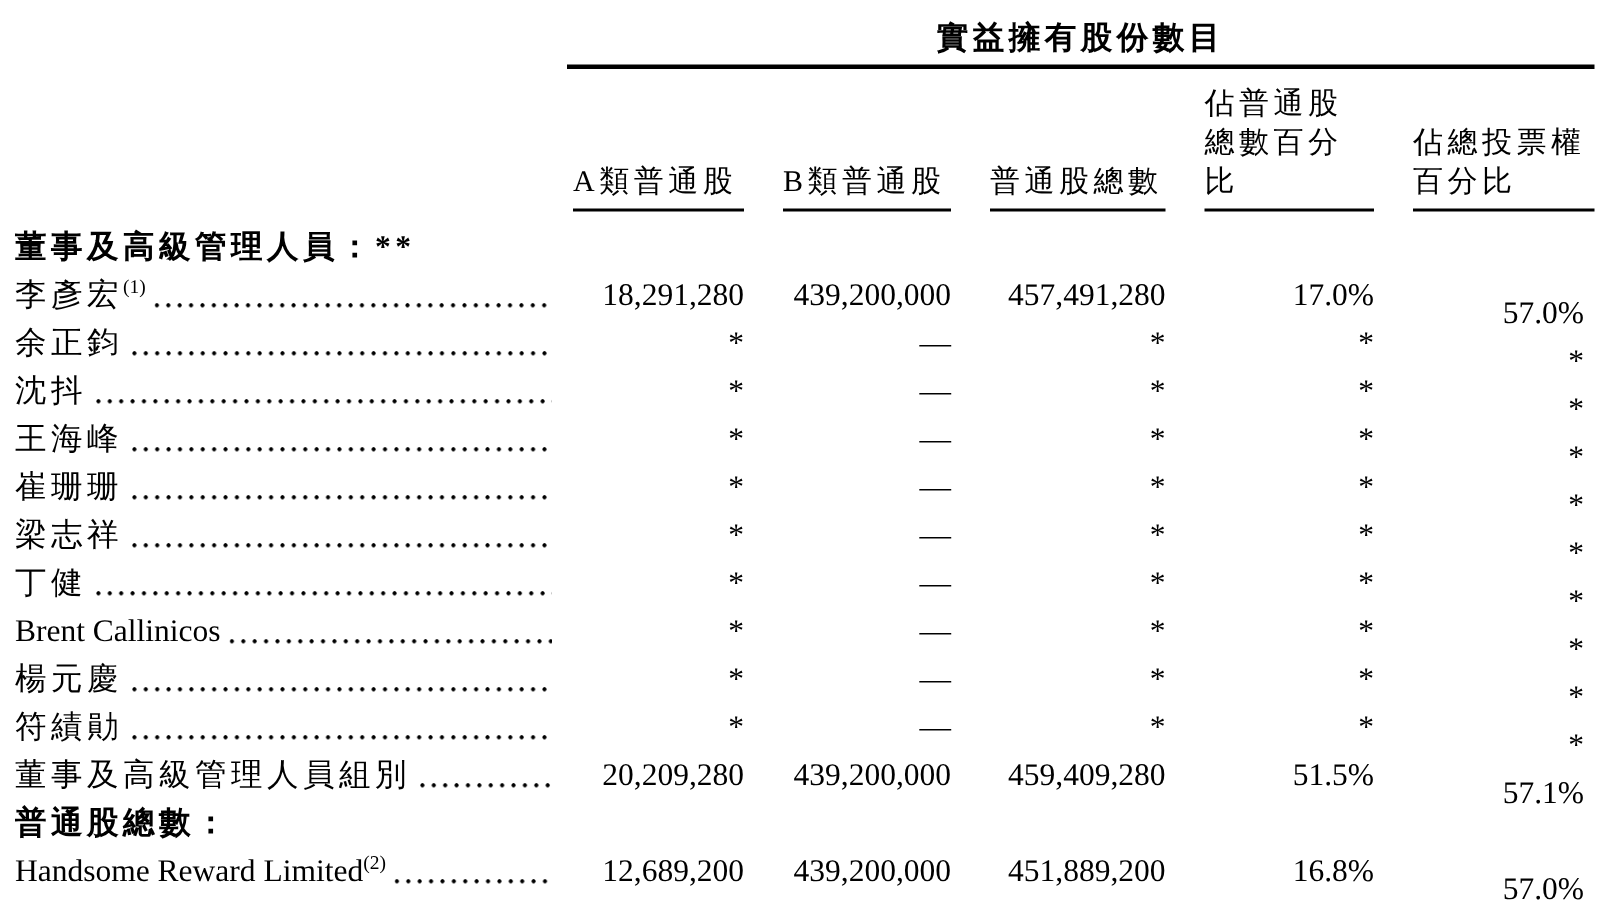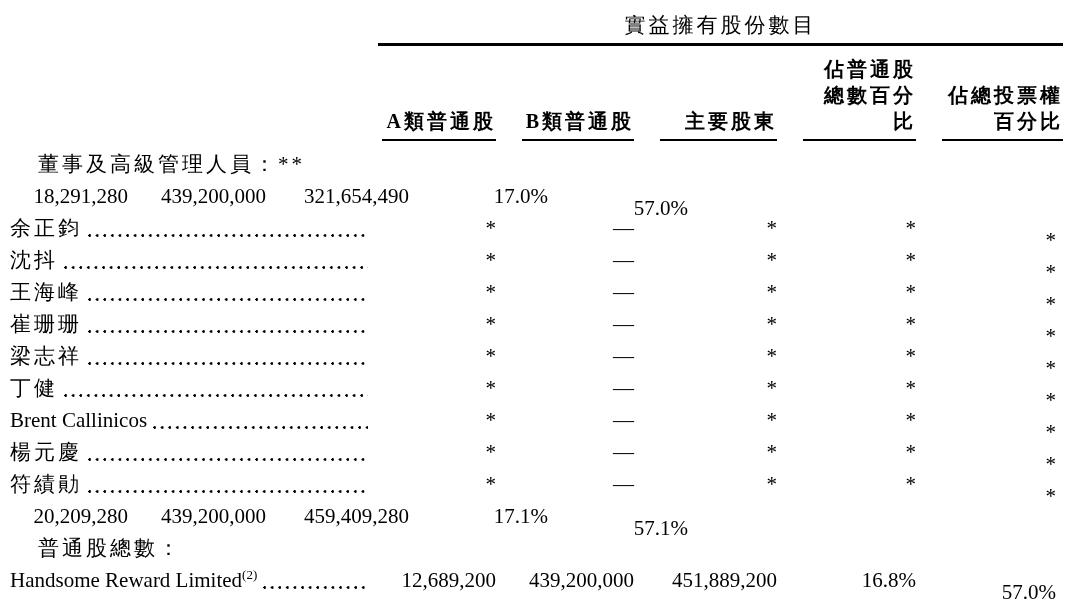--- a/index.html
+++ b/index.html
@@ -8,36 +8,36 @@
     font-family:"Liberation Serif","DejaVu Serif",serif;
     font-size:21px;overflow:hidden;
   }
   .page{position:relative;width:1080px;height:602px;padding:6px 0 0 10px;box-sizing:border-box;}
   .cjk{letter-spacing:3px;}
 
   
   .span-row{display:flex;}
   .span-spacer{width:368px;flex:none;}
   .span-cell{
-    width:685px;flex:none;text-align:center;font-weight:normal;
+    width:685px;flex:none;text-align:center;font-weight:bold;
     padding:6px 0 5px 0;border-bottom:3px solid #000;line-height:26px;
   }
   .head-row{display:flex;align-items:flex-end;margin-top:10px;}
   .hcell{flex:none;display:flex;box-sizing:border-box;}
   .hwrap{
-    flex:1;text-align:right;font-weight:bold;font-size:20px;line-height:26px;
+    flex:1;text-align:left;font-weight:normal;font-size:20px;line-height:26px;
     border-bottom:2.5px solid #000;padding-bottom:5px;
   }
   .hcell.c1{padding-left:4px;margin-top:41px;}
   .hcell.c2,.hcell.c3,.hcell.c4,.hcell.c5{padding-left:26px;}
 
   
   .tbody{margin-top:7px;}
   .row{display:flex;height:32px;line-height:32px;white-space:nowrap;}
-  .row.section{font-weight:normal;margin-left:28px;}
+  .row.section{font-weight:bold;}
   .namecol{width:368px;flex:none;display:flex;min-width:0;}
   .row.section .namecol{width:auto;overflow:visible;}
   .name{white-space:nowrap;}
   .name sup,.hd-sup{font-size:13px;letter-spacing:0;vertical-align:super;line-height:0;}
   .leader{
     flex:1 1 auto;align-self:flex-end;height:3px;margin:0 10px 7px 6px;min-width:0;
     background-image:radial-gradient(circle at 1.6px 1.5px,#000 1.15px,transparent 1.55px);
     background-size:7.6px 3px;background-repeat:repeat-x;
   }
   .cell{flex:none;text-align:right;box-sizing:border-box;}
@@ -65,21 +65,21 @@
           <div class="cjk">A類普通股</div>
         </div>
       </div>
       <div class="hcell c2">
         <div class="hwrap">
           <div class="cjk">B類普通股</div>
         </div>
       </div>
       <div class="hcell c3">
         <div class="hwrap">
-          <div class="cjk">主要股東</div>
+          <div class="cjk">普通股總數</div>
         </div>
       </div>
       <div class="hcell c4">
         <div class="hwrap">
           <div class="cjk">佔普通股</div>
           <div class="cjk">總數百分比</div>
         </div>
       </div>
       <div class="hcell c5">
         <div class="hwrap">
@@ -90,23 +90,27 @@
     </div>
 
   <div class="tbody">
 
   <div class="row section">
         <div class="namecol">
           <span class="name cjk">董事及高級管理人員：**</span>
         </div>
       </div>
       <div class="row data">
+        <div class="namecol">
+          <span class="name cjk">李彥宏<sup>(1)</sup></span>
+          <span class="leader"></span>
+        </div>
         <div class="cell c1">18,291,280</div>
         <div class="cell c2">439,200,000</div>
-        <div class="cell c3">321,654,490</div>
+        <div class="cell c3">457,491,280</div>
         <div class="cell c4">17.0%</div>
         <div class="cell c5">57.0%</div>
       </div>
       <div class="row data">
         <div class="namecol">
           <span class="name cjk">余正鈞</span>
           <span class="leader"></span>
         </div>
         <div class="cell c1">*</div>
         <div class="cell c2">—</div>
@@ -196,24 +200,28 @@
           <span class="name cjk">符績勛</span>
           <span class="leader"></span>
         </div>
         <div class="cell c1">*</div>
         <div class="cell c2">—</div>
         <div class="cell c3">*</div>
         <div class="cell c4">*</div>
         <div class="cell c5">*</div>
       </div>
       <div class="row data">
+        <div class="namecol">
+          <span class="name cjk">董事及高級管理人員組別</span>
+          <span class="leader"></span>
+        </div>
         <div class="cell c1">20,209,280</div>
         <div class="cell c2">439,200,000</div>
         <div class="cell c3">459,409,280</div>
-        <div class="cell c4">17.1%</div>
+        <div class="cell c4">51.5%</div>
         <div class="cell c5">57.1%</div>
       </div>
       <div class="row section">
         <div class="namecol">
           <span class="name cjk">普通股總數：</span>
         </div>
       </div>
       <div class="row data">
         <div class="namecol">
           <span class="name">Handsome Reward Limited<sup>(2)</sup></span>

